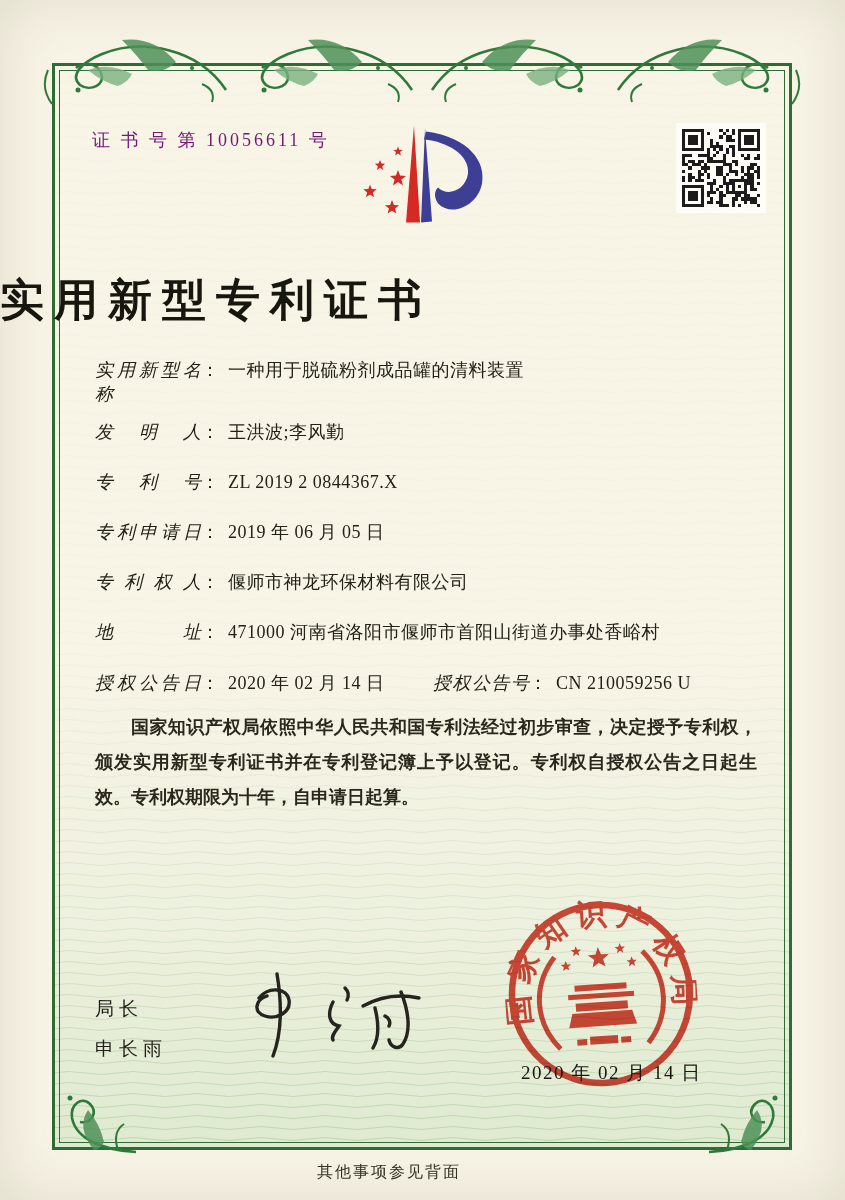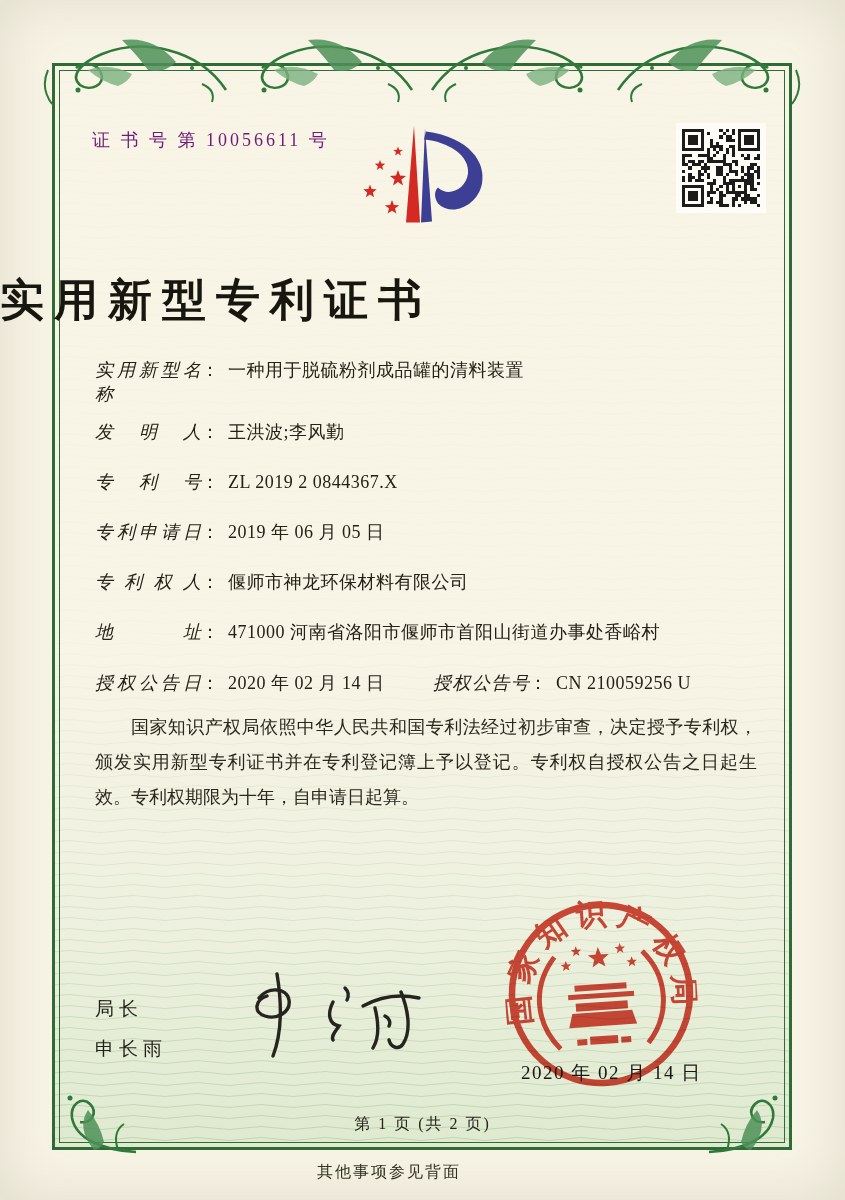--- a/index.html
+++ b/index.html
@@ -27,21 +27,21 @@
   .qr{position:absolute;left:676px;top:123px;width:90px;height:90px;background:#fdfcf6;z-index:3;}
   .title{position:absolute;left:0;top:248px;width:820px;text-align:left;z-index:3;
     font-size:44px;font-weight:700;letter-spacing:10px;color:#17160f;margin-top:23px;}
   .field-row{position:absolute;left:95px;width:660px;font-size:18px;z-index:3;color:#232217;}
   .flabel{display:inline-block;width:106px;text-align:justify;text-align-last:justify;vertical-align:top;font-style:italic;}
   .fvalue{margin-left:9px;letter-spacing:.5px;}
   .pair2{position:absolute;left:338px;top:0;}
   .r0{top:358px}.r1{top:420px}.r2{top:470px}.r3{top:520px}.r4{top:570px}.r5{top:620px}.r6{top:671px}
   .body-text{position:absolute;left:95px;top:710px;width:662px;z-index:3;font-size:18px;
     line-height:35px;text-align:justify;color:#2a271c;}
-  .body-text p{margin:0;text-indent:2em;}
+  .body-text p{margin:0;text-indent:2em;font-weight:bold;}
   .director{position:absolute;left:95px;z-index:4;font-size:19px;letter-spacing:5px;color:#201f18;}
   .d1{top:996px}.d2{top:1036px}
   .signature{position:absolute;left:225px;top:968px;width:215px;height:95px;z-index:5;}
   .seal{position:absolute;left:505px;top:898px;width:192px;height:192px;z-index:4;
     mix-blend-mode:multiply;opacity:.92;transform:rotate(-4deg);}
   .seal-date{position:absolute;left:521px;top:1060px;z-index:6;font-size:19px;letter-spacing:1.5px;color:#181711;}
   .page-num{position:absolute;left:0;top:1114px;width:845px;text-align:center;font-size:16px;
     letter-spacing:2px;z-index:3;color:#26251c;}
   .back-note{position:absolute;left:0;top:1162px;width:778px;text-align:center;font-size:16px;
     letter-spacing:2px;z-index:3;color:#33321f;}
@@ -597,16 +597,15 @@
       <rect x="82" y="138" width="28" height="8"></rect>
       <rect x="69" y="140" width="10" height="6"></rect>
       <rect x="113" y="140" width="10" height="6"></rect>
       <path d="M52,148 C28,121 28,83 52,56" fill="none" stroke="var(--seal_red)" stroke-width="5"></path>
       <path d="M140,148 C164,121 164,83 140,56" fill="none" stroke="var(--seal_red)" stroke-width="5"></path>
     </g>
   </svg>
 
   <div class="seal-date">2020 年 02 月 14 日</div>
 
-  <div class="page-num">第 1 页 (共 2 页)</div>
   <div class="back-note">其他事项参见背面</div>
 
 </div>
 
 </body></html>

